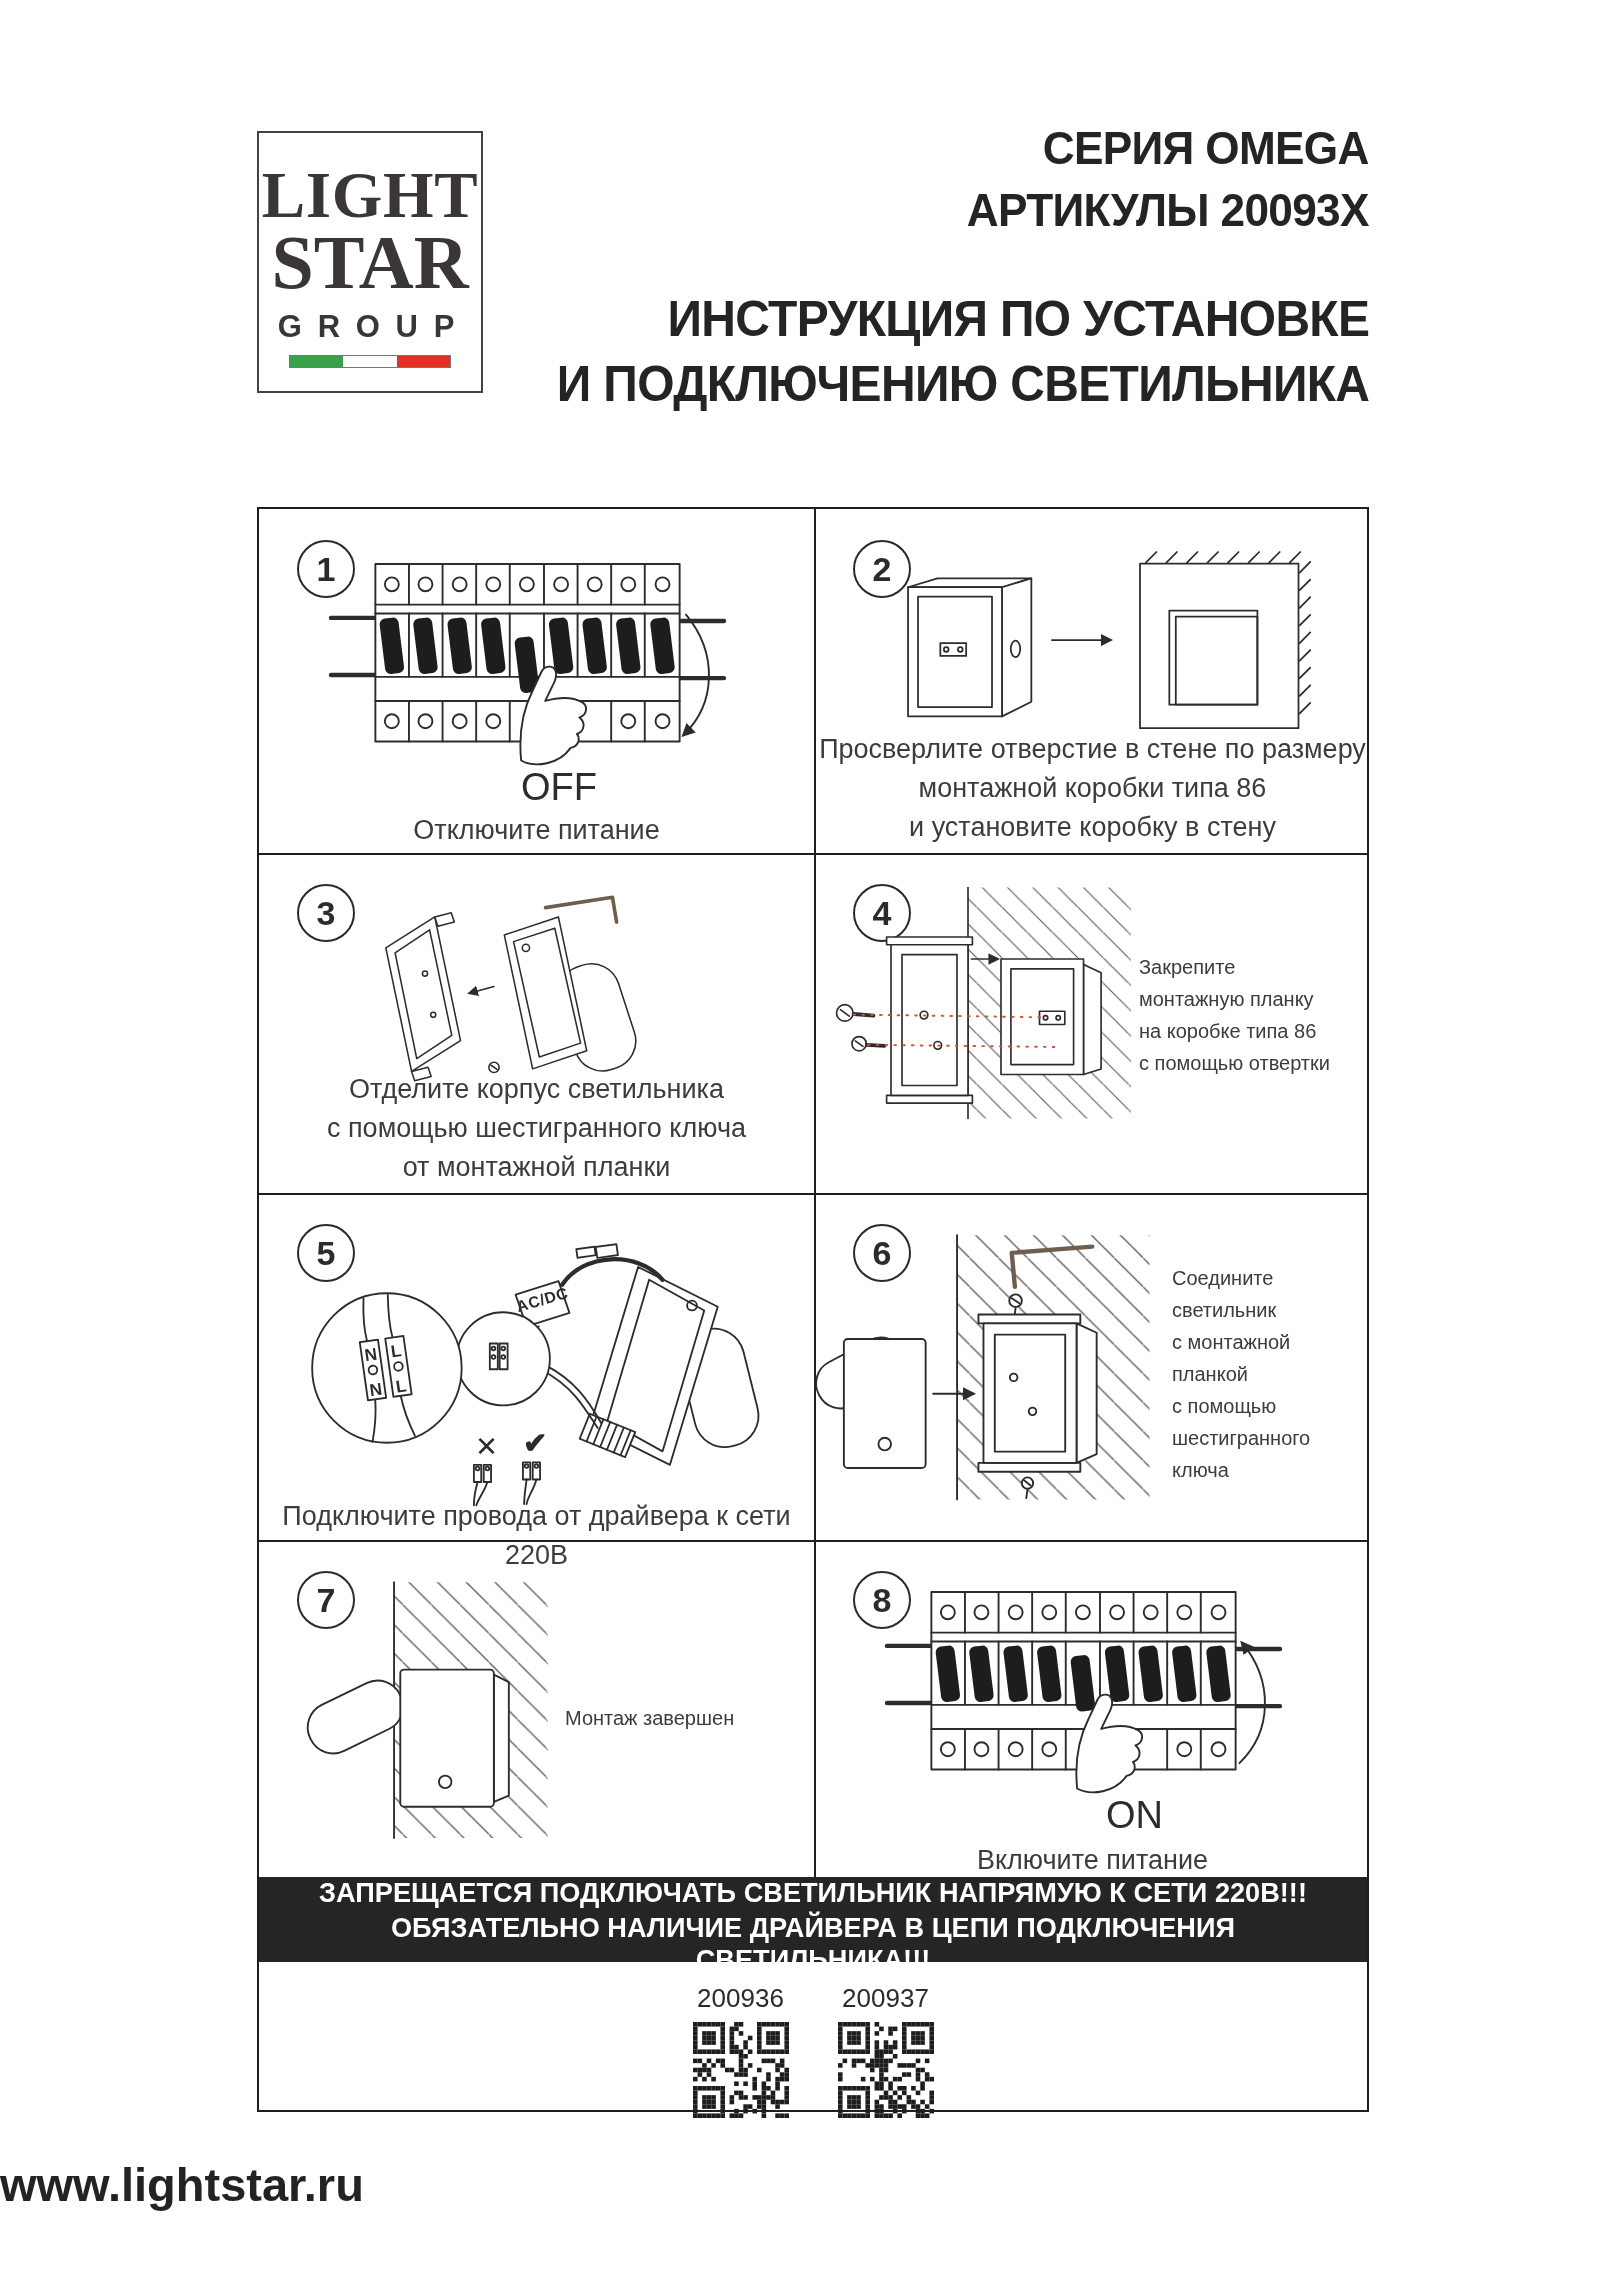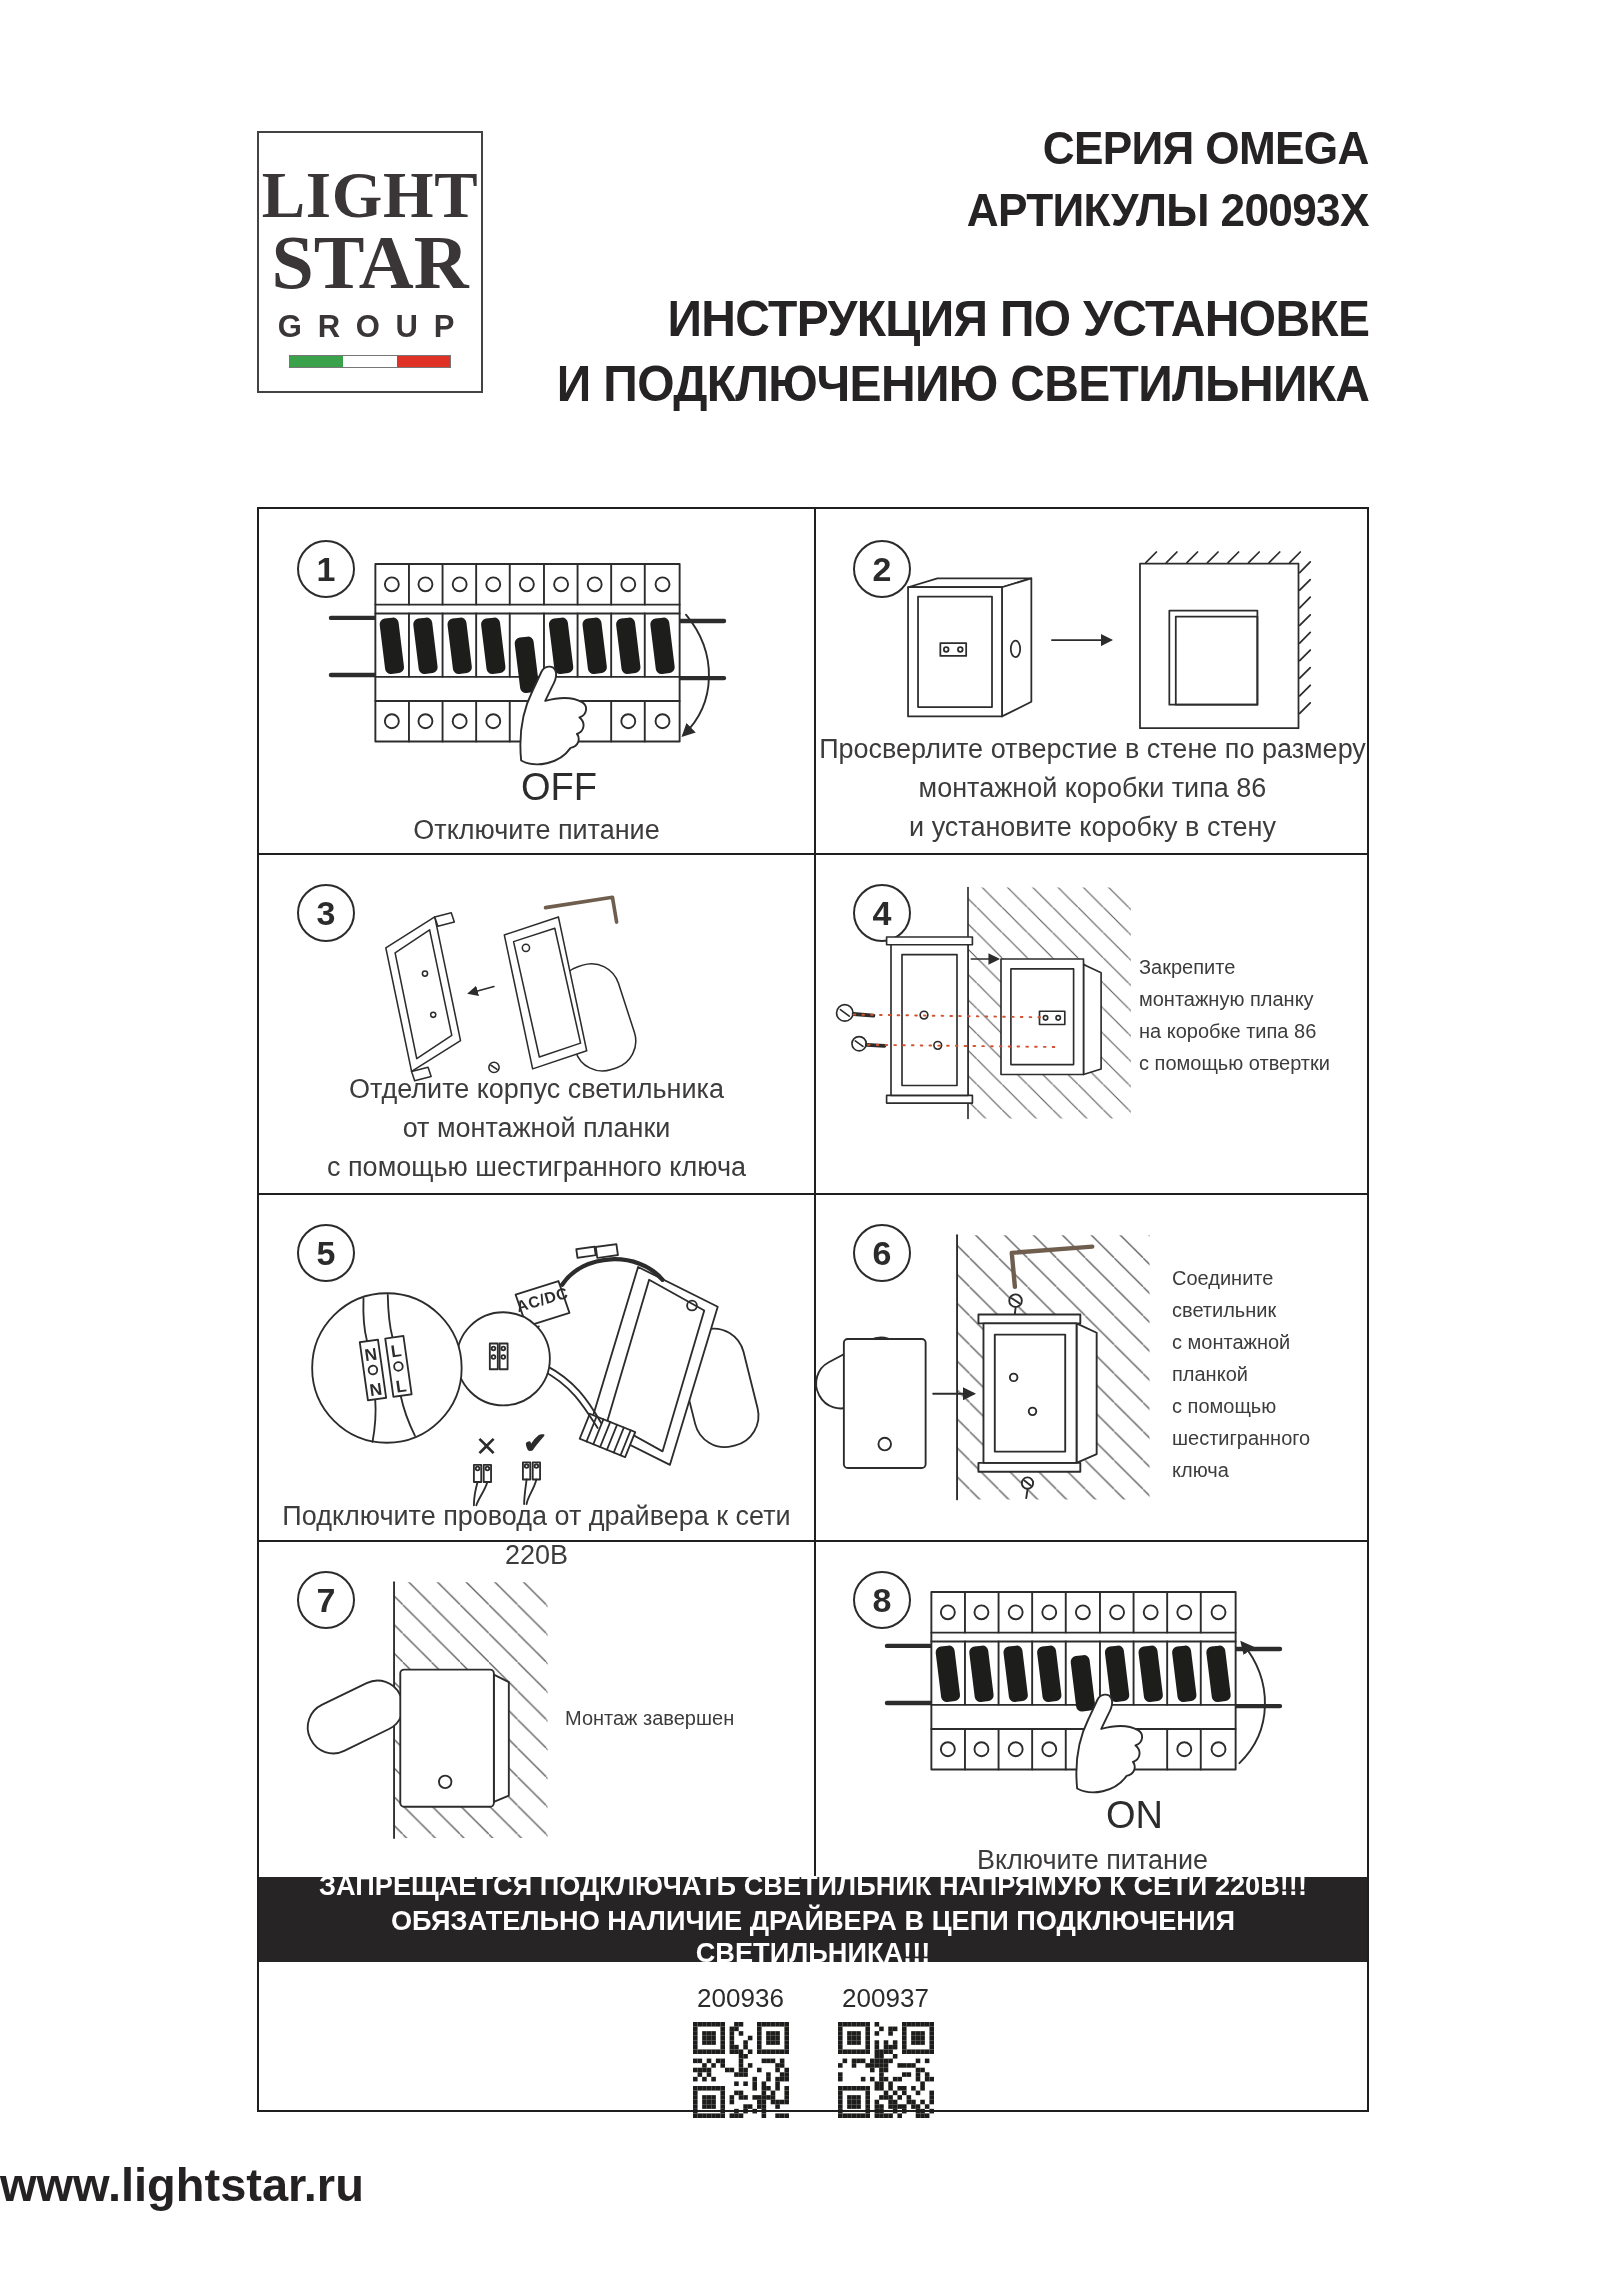--- a/index.html
+++ b/index.html
@@ -19,21 +19,21 @@
   .vline{position:absolute;left:555px;top:0;width:2px;height:1368px;background:#1f1f1f;}
   .cell{position:absolute;width:555px;}
   .num{position:absolute;left:38px;top:31px;width:58px;height:58px;border:2.6px solid #2b2b2b;border-radius:50%;box-sizing:border-box;display:flex;align-items:center;justify-content:center;font-size:34px;font-weight:700;color:#2b2b2b;background:#fff;}
   .ill{position:absolute;}
   .cap{position:absolute;left:0;width:100%;text-align:center;font-size:27px;color:#3d3b3c;line-height:1.45;}
   .cap-side{position:absolute;text-align:left;font-size:20px;color:#3d3b3c;line-height:1.6;}
   .switch-label{position:absolute;font-size:38px;color:#2c2c2c;}
   .acdc-label{position:absolute;left:252px;top:98px;width:63px;text-align:center;font-size:15.7px;font-weight:700;transform:rotate(-16deg);letter-spacing:0.7px;color:#2c2c2c;}
   .mark{position:absolute;color:#2c2c2c;}
   
-  .banner{position:absolute;left:0;top:1368px;width:100%;height:85px;background:#272425;color:#fff;display:flex;flex-direction:column;justify-content:center;gap:2.6px;text-align:center;}
+  .banner{position:absolute;left:0;top:1368px;width:100%;height:85px;background:#272425;color:#fff;display:flex;flex-direction:column;justify-content:space-between;gap:2.6px;text-align:center;}
   .banner div{font-size:28px;font-weight:700;transform:scaleX(.97);letter-spacing:0;}
   .qr-row{position:absolute;left:0;top:1453px;width:100%;display:flex;justify-content:center;gap:47px;padding-top:21px;}
   .qr-block{width:98px;text-align:center;}
   .qr-label{font-size:26px;color:#2b2b2b;margin-bottom:7.9px;}
   .footer{position:absolute;left:0;top:2157px;width:100%;font-size:47px;font-weight:700;color:#252223;}
   svg{overflow:visible;}
   svg .ln{stroke:#2c2c2c;stroke-width:3;fill:none;stroke-linecap:round;stroke-linejoin:round;}
   svg .fw{stroke:#2c2c2c;stroke-width:3;fill:#fff;stroke-linejoin:round;}
   svg .blk{fill:#1d1d1b;stroke:none;}
   svg .thick{stroke:#2c2c2c;stroke-width:7;fill:none;stroke-linecap:round;}
@@ -222,22 +222,22 @@
       <line class="ln" stroke-width="5" x1="330" y1="195" x2="282" y2="208" marker-end="url(#arr)"></line>
       <rect class="fw" x="470" y="150" width="120" height="210" rx="55" transform="rotate(-18 530 255)"></rect>
       <polygon class="fw" points="350,95 455,60 510,320 405,355"></polygon>
       <polygon class="ln" points="368,108 448,82 498,305 418,332"></polygon>
       <circle class="ln" cx="392" cy="120" r="7"></circle>
       <circle class="fw" cx="330" cy="352" r="10"></circle>
         <line class="ln" x1="324" y1="348" x2="336" y2="356"></line>
     </svg>
     <div class="cap" style="top:217px">
       <div>Отделите корпус светильника</div>
+      <div>с помощью шестигранного ключа</div>
       <div>от монтажной планки</div>
-      <div>с помощью шестигранного ключа</div>
     </div>
   </div>
 
   <div class="cell" style="left:556px;top:344px;height:340px">
     <div class="num">
         <span>4</span>
       </div>
     <svg class="ill" style="left:9.8px;top:29.4px" width="308" viewBox="0 0 560 440">
       <polygon fill="url(#hatch)" points="260,10 556,10 556,430 260,430"></polygon>
       <line class="ln" x1="260" y1="10" x2="260" y2="430"></line>

